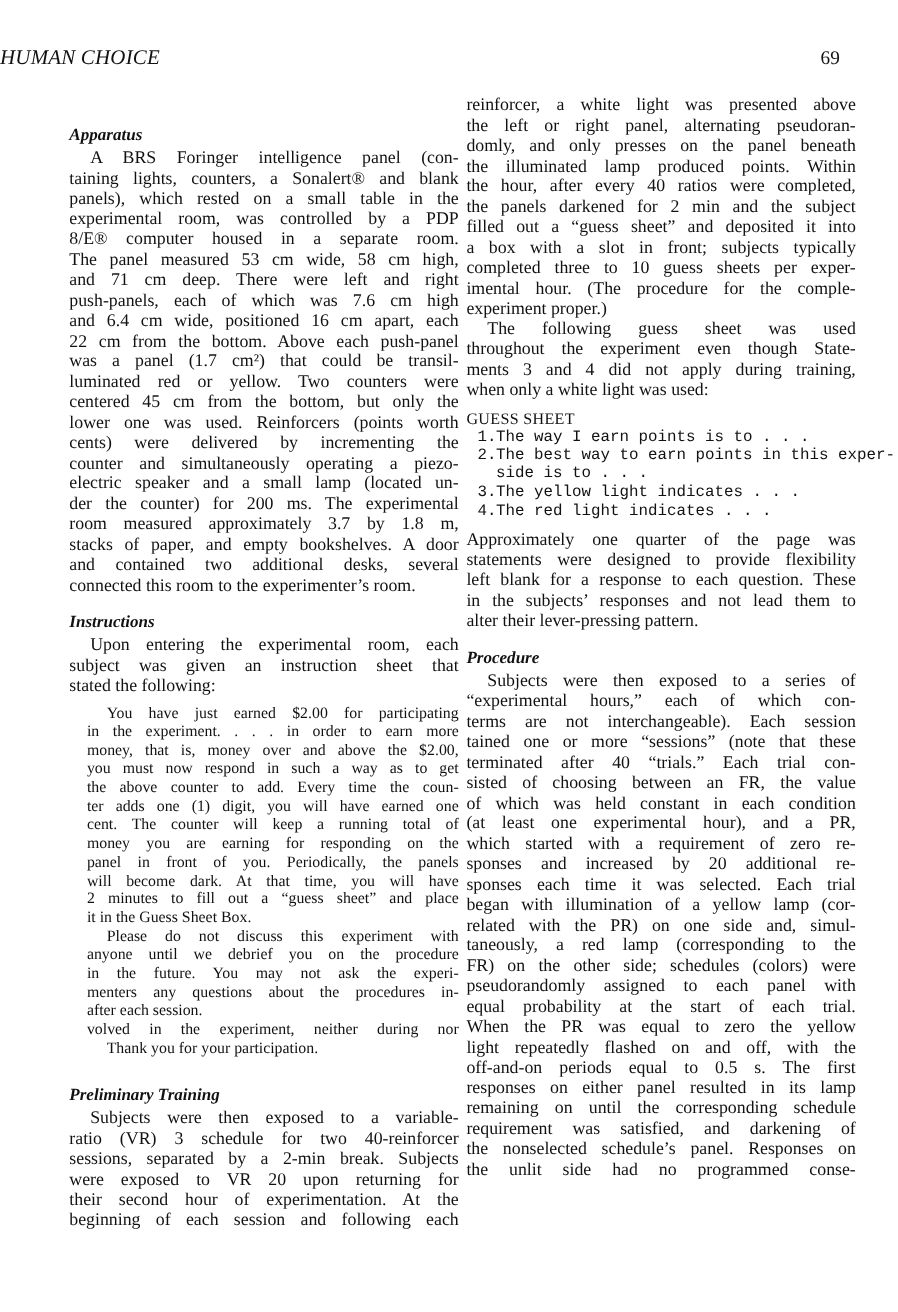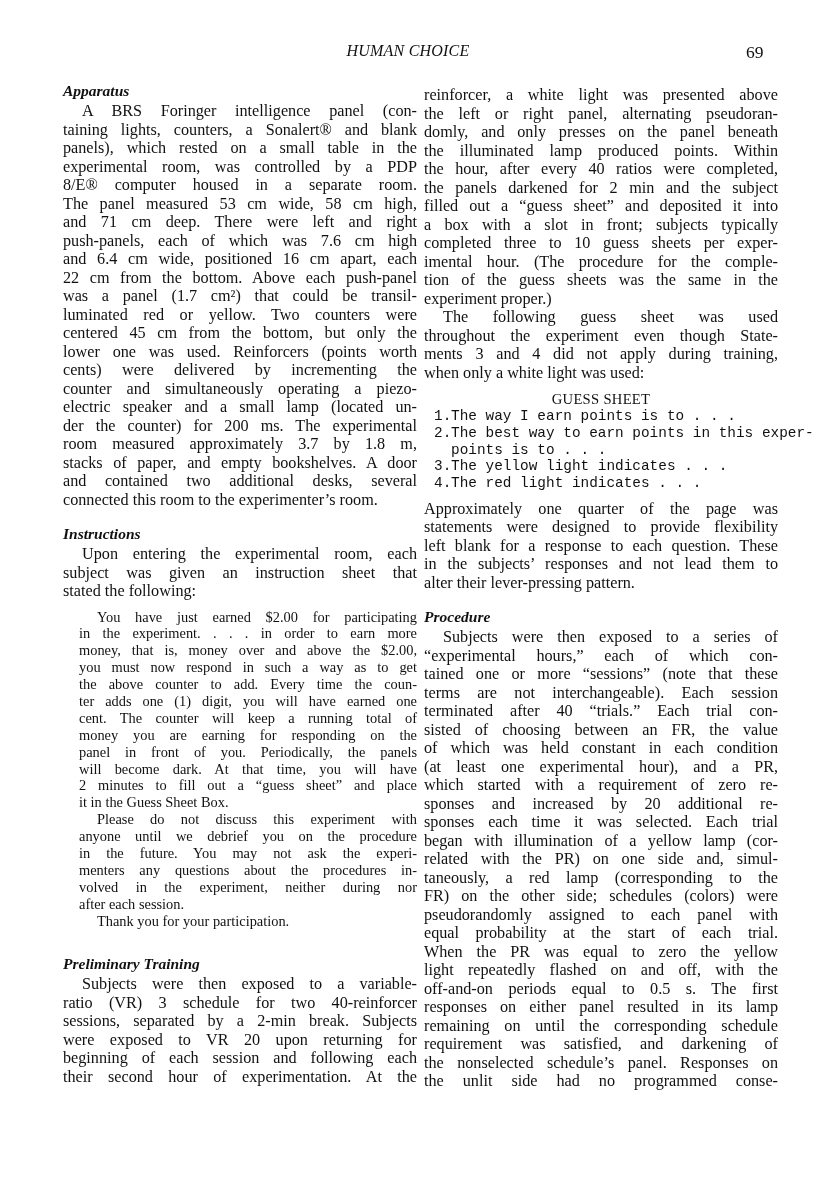--- a/index.html
+++ b/index.html
@@ -5,47 +5,47 @@
     html, body { margin: 0; padding: 0; background: #ffffff; }
     body {
       width: 816px; height: 1193px; position: relative; overflow: hidden;
       font-family: "Liberation Serif", "DejaVu Serif", serif;
       color: #111111;
     }
     .running-head {
       position: absolute; top: 42px; left: 0; width: 816px; height: 24px;
     }
     .running-title {
-      position: absolute; left: 0; width: 816px; text-align: center;
-      font-style: italic; font-size: 16px; letter-spacing: 0.2px;
+      position: absolute; left: 0; width: 816px; text-align: left;
+      font-style: italic; font-size: 19px; letter-spacing: 0.2px;
     }
     .page-number {
       position: absolute; left: 746px; font-size: 17.5px;
     }
     .col {
       position: absolute; top: 80px; width: 354px;
     }
-    .col-left { left: 63px; }
+    .col-left { left: 63px; margin-top: 32px; }
     .col-right { left: 424px; }
     .heading {
       font-style: italic; font-size: 15.5px; height: 22px; line-height: 22px;
       margin: 0;
     }
     .line {
       display: block; font-size: 16.2px; height: 18.5px; line-height: 18.5px;
       text-align: justify; text-align-last: justify; white-space: nowrap;
       overflow: visible;
     }
     .line.last { text-align-last: left; }
     .line.indent { padding-left: 19px; }
     .quote .line { font-size: 14.4px; height: 16.9px; line-height: 16.9px; }
     .quote { padding-left: 16px; padding-right: 0; }
     .quote .line.indent { padding-left: 18px; }
     .guess-title {
-      text-align: center; font-size: 14.6px; letter-spacing: 0.3px;
+      font-size: 14.6px; letter-spacing: 0.3px;
       height: 18px; line-height: 18px;
     }
     .guess-item { font-size: 14.4px; height: 16.8px; line-height: 16.8px; padding-left: 10px; white-space: nowrap; font-family: Liberation Mono, monospace; }
     .guess-item .num { display: inline-block; width: 17px; }
     .guess-cont { padding-left: 27px; }
     .gap-s { height: 8px; }
     .gap-m { height: 14px; }
     .gap-l { height: 24px; }
   </style>
 </head>
@@ -105,88 +105,87 @@
         <span class="line">panel in front of you. Periodically, the panels</span>
         <span class="line">will become dark. At that time, you will have</span>
         <span class="line">2 minutes to fill out a “guess sheet” and place</span>
         <span class="line last">it in the Guess Sheet Box.</span>
       </div>
     <div>
         <span class="line indent">Please do not discuss this experiment with</span>
         <span class="line">anyone until we debrief you on the procedure</span>
         <span class="line">in the future. You may not ask the experi-</span>
         <span class="line">menters any questions about the procedures in-</span>
+        <span class="line last">after each session.</span>
         <span class="line">volved in the experiment, neither during nor</span>
-        <span class="line last">after each session.</span>
       </div>
     <div>
         <span class="line indent last">Thank you for your participation.</span>
       </div>
   </div>
 
   <div class="gap-l"></div>
   <h3 class="heading">Preliminary Training</h3>
   <div>
       <span class="line indent">Subjects were then exposed to a variable-</span>
       <span class="line">ratio (VR) 3 schedule for two 40-reinforcer</span>
       <span class="line">sessions, separated by a 2-min break. Subjects</span>
       <span class="line">were exposed to VR 20 upon returning for</span>
+      <span class="line">their second hour of experimentation. At the</span>
       <span class="line">beginning of each session and following each</span>
-      <span class="line">their second hour of experimentation. At the</span>
     </div>
 </div>
 
 <div class="col col-right" style="top:86px;">
   <div>
       <span class="line">reinforcer, a white light was presented above</span>
       <span class="line">the left or right panel, alternating pseudoran-</span>
       <span class="line">domly, and only presses on the panel beneath</span>
       <span class="line">the illuminated lamp produced points. Within</span>
       <span class="line">the hour, after every 40 ratios were completed,</span>
       <span class="line">the panels darkened for 2 min and the subject</span>
       <span class="line">filled out a “guess sheet” and deposited it into</span>
       <span class="line">a box with a slot in front; subjects typically</span>
       <span class="line">completed three to 10 guess sheets per exper-</span>
       <span class="line">imental hour. (The procedure for the comple-</span>
-      <span class="line">tion of the guess sheets was the same in the</span>
       <span class="line last">experiment proper.)</span>
     </div>
   <div>
       <span class="line indent">The following guess sheet was used</span>
       <span class="line">throughout the experiment even though State-</span>
       <span class="line">ments 3 and 4 did not apply during training,</span>
       <span class="line last">when only a white light was used:</span>
     </div>
 
   <div class="gap-s"></div>
   <div class="guess-title">GUESS SHEET</div>
   <div id="guess-list">
       <div class="guess-item"><span class="num">1.</span><span>The way I earn points is to . . .</span></div>
       <div class="guess-item"><span class="num">2.</span><span>The best way to earn points in this exper-</span></div>
-      <div class="guess-item guess-cont">points is to . . .</div>
+      <div class="guess-item guess-cont">side is to . . .</div>
       <div class="guess-item"><span class="num">3.</span><span>The yellow light indicates . . .</span></div>
       <div class="guess-item"><span class="num">4.</span><span>The red light indicates . . .</span></div>
     </div>
 
   <div class="gap-s"></div>
   <div>
       <span class="line">Approximately one quarter of the page was</span>
       <span class="line">statements were designed to provide flexibility</span>
       <span class="line">left blank for a response to each question. These</span>
       <span class="line">in the subjects’ responses and not lead them to</span>
       <span class="line last">alter their lever-pressing pattern.</span>
     </div>
 
   <div class="gap-m"></div>
   <h3 class="heading">Procedure</h3>
   <div>
       <span class="line indent">Subjects were then exposed to a series of</span>
       <span class="line">“experimental hours,” each of which con-</span>
+      <span class="line">terms are not interchangeable). Each session</span>
       <span class="line">tained one or more “sessions” (note that these</span>
-      <span class="line">terms are not interchangeable). Each session</span>
       <span class="line">terminated after 40 “trials.” Each trial con-</span>
       <span class="line">sisted of choosing between an FR, the value</span>
       <span class="line">of which was held constant in each condition</span>
       <span class="line">(at least one experimental hour), and a PR,</span>
       <span class="line">which started with a requirement of zero re-</span>
       <span class="line">sponses and increased by 20 additional re-</span>
       <span class="line">sponses each time it was selected. Each trial</span>
       <span class="line">began with illumination of a yellow lamp (cor-</span>
       <span class="line">related with the PR) on one side and, simul-</span>
       <span class="line">taneously, a red lamp (corresponding to the</span>

